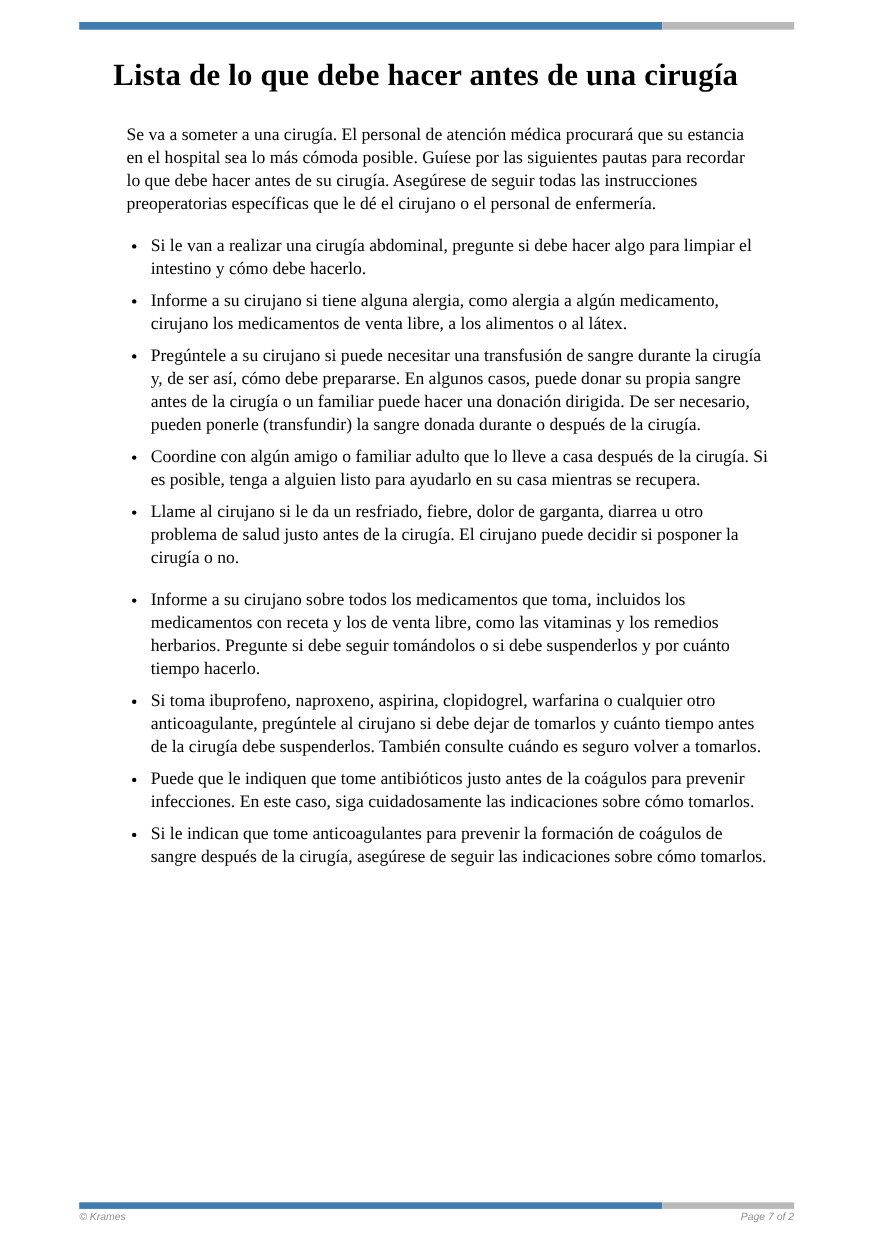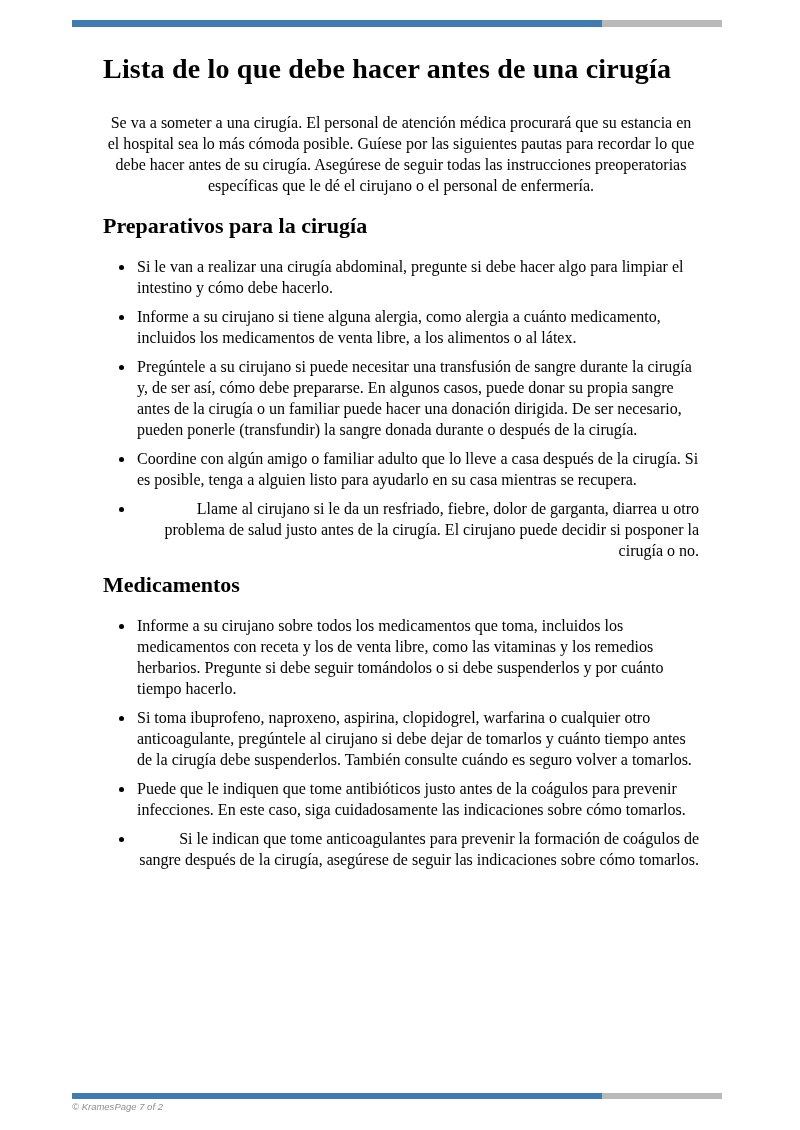--- a/index.html
+++ b/index.html
@@ -35,53 +35,52 @@
     width: 596px;
   }
   h1.doc-title {
     margin: 0 0 26px 0;
     font-size: 28px;
     line-height: 35px;
     font-weight: bold;
     letter-spacing: 0.2px;
   }
   p.intro {
-    margin: 0;
+    margin: 12px;
     font-size: 16px;
     line-height: 21px;
-    text-align: center;
   }
   h2.section-heading {
     font-size: 22px;
     line-height: 27px;
     font-weight: bold;
     margin: 16px 0 0 0;
   }
   h2.tight { margin-top: 10px; }
   ul.bullet-list {
     margin: 17px 0 0 0;
     padding: 0 0 0 32px;
     list-style: disc outside;
   }
   ul.second { }
   ul.bullet-list li {
     font-size: 16px;
     line-height: 21px;
     margin: 0 0 8px 0;
     padding-left: 2px;
   }
-  ul.bullet-list li:last-child { margin-bottom: 0; text-align: right; }
+  ul.bullet-list li:last-child { margin-bottom: 0; }
 
   .footer-row {
     position: absolute;
     left: 72px;
     top: 1101px;
     width: 650px;
     display: flex;
-    justify-content: flex-start;
+    justify-content: space-between;
     font-family: "Liberation Sans", sans-serif;
     font-style: italic;
     font-size: 9.5px;
     color: #8f8f8f;
   }
 </style>
 </head>
 <body>
 
 <div class="page">
@@ -90,30 +89,28 @@
     <div class="seg-blue" style="background: rgb(62, 124, 177);"></div>
     <div class="seg-gray" style="background: rgb(185, 185, 185);"></div>
   </div>
 
   <div class="content">
 
     <h1 class="doc-title">Lista de lo que debe hacer antes de una cirugía</h1>
 
     <p class="intro">Se va a someter a una cirugía. El personal de atención médica procurará que su estancia en el hospital sea lo más cómoda posible. Guíese por las siguientes pautas para recordar lo que debe hacer antes de su cirugía. Asegúrese de seguir todas las instrucciones preoperatorias específicas que le dé el cirujano o el personal de enfermería.</p>
 
-    <h2 class="section-heading">Preparativos para la cirugía</h2>
     <ul class="bullet-list">
       <li>Si le van a realizar una cirugía abdominal, pregunte si debe hacer algo para limpiar el intestino y cómo debe hacerlo.</li>
-      <li>Informe a su cirujano si tiene alguna alergia, como alergia a cuánto medicamento, incluidos los medicamentos de venta libre, a los alimentos o al látex.</li>
+      <li>Informe a su cirujano si tiene alguna alergia, como alergia a algún medicamento, cirujano los medicamentos de venta libre, a los alimentos o al látex.</li>
       <li>Pregúntele a su cirujano si puede necesitar una transfusión de sangre durante la cirugía y, de ser así, cómo debe prepararse. En algunos casos, puede donar su propia sangre antes de la cirugía o un familiar puede hacer una donación dirigida. De ser necesario, pueden ponerle (transfundir) la sangre donada durante o después de la cirugía.</li>
       <li>Coordine con algún amigo o familiar adulto que lo lleve a casa después de la cirugía. Si es posible, tenga a alguien listo para ayudarlo en su casa mientras se recupera.</li>
       <li>Llame al cirujano si le da un resfriado, fiebre, dolor de garganta, diarrea u otro problema de salud justo antes de la cirugía. El cirujano puede decidir si posponer la cirugía o no.</li>
     </ul>
 
-    <h2 class="section-heading tight">Medicamentos</h2>
     <ul class="bullet-list second">
       <li>Informe a su cirujano sobre todos los medicamentos que toma, incluidos los medicamentos con receta y los de venta libre, como las vitaminas y los remedios herbarios. Pregunte si debe seguir tomándolos o si debe suspenderlos y por cuánto tiempo hacerlo.</li>
       <li>Si toma ibuprofeno, naproxeno, aspirina, clopidogrel, warfarina o cualquier otro anticoagulante, pregúntele al cirujano si debe dejar de tomarlos y cuánto tiempo antes de la cirugía debe suspenderlos. También consulte cuándo es seguro volver a tomarlos.</li>
       <li>Puede que le indiquen que tome antibióticos justo antes de la coágulos para prevenir infecciones. En este caso, siga cuidadosamente las indicaciones sobre cómo tomarlos.</li>
       <li>Si le indican que tome anticoagulantes para prevenir la formación de coágulos de sangre después de la cirugía, asegúrese de seguir las indicaciones sobre cómo tomarlos.</li>
     </ul>
 
 
   </div>
 

